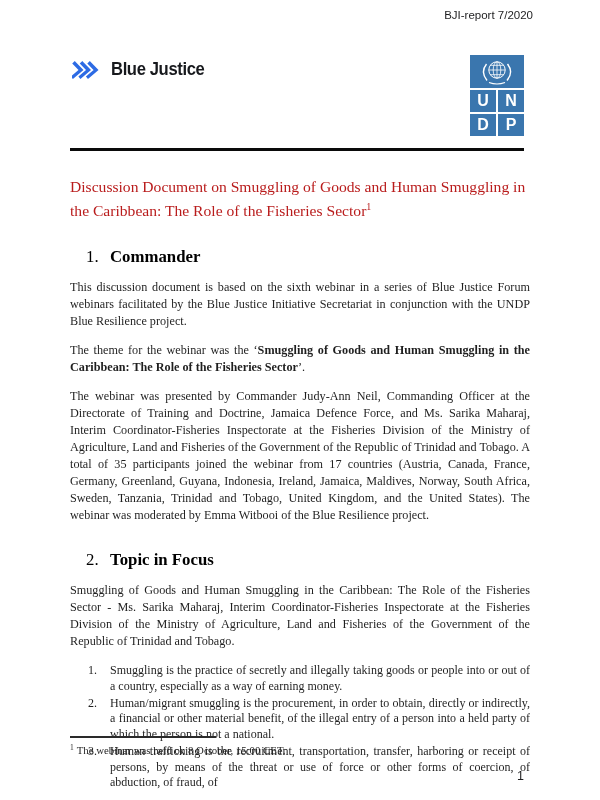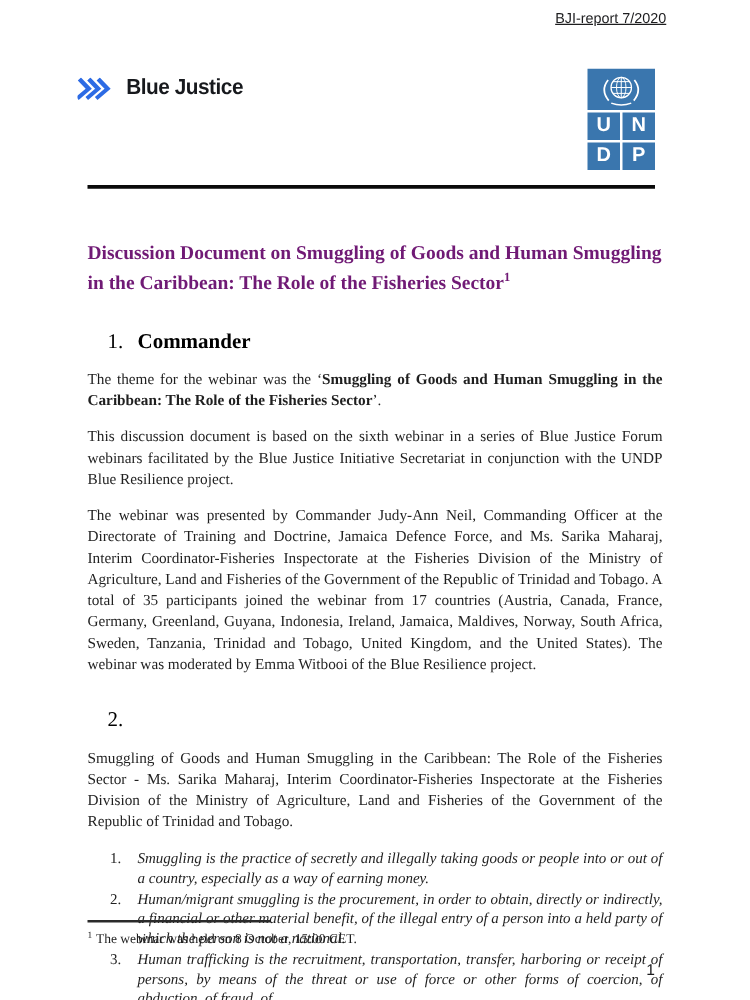--- a/index.html
+++ b/index.html
@@ -14,29 +14,28 @@
     overflow: hidden;
     margin: 0 auto;
   }
   .report-label {
     position: absolute;
     top: 9px;
     right: 67px;
     font-family: "Liberation Sans", sans-serif;
     font-size: 11.5px;
     color: #1d1d1f;
-    text-decoration: underline;
   }
   
   .bj-logo {
     position: absolute;
-    left: 62px;
+    left: 72px;
     top: 59px;
     display: flex;
-    align-items: flex-end;
+    align-items: center;
     gap: 7px;
   }
   .bj-chevrons { color: var(--chevron-blue, #2d6be4); display: block; }
   .bj-text {
     font-family: "Liberation Sans", sans-serif;
     font-size: 17.5px;
     font-weight: 700;
     letter-spacing: -0.4px;
     color: #17191d;
     transform: scaleX(0.95);
@@ -71,24 +70,23 @@
     background: var(--rule-black, #0a0a0a);
   }
   
   .doc {
     position: absolute;
     left: 70px; top: 177px;
     width: 460px;
   }
   .doc-title {
     font-size: 15.6px;
-    font-weight: 700;
+    font-weight: 400;
     line-height: 20px;
-    color: #701a75;
-    margin-top: 16px;
+    color: #b91c1c;
   }
   .doc-title sup { font-size: 10px; }
   .section-heading {
     display: flex;
     align-items: baseline;
     padding-left: 16px;
     margin-top: 26px;
     font-size: 16.8px;
     color: #000;
   }
@@ -102,21 +100,21 @@
   }
   .para .bold { font-weight: 700; }
   .num-list { margin-top: 13px; padding-left: 18px; }
   .num-list-item {
     display: flex;
     font-size: 12px;
     line-height: 15.4px;
     margin-bottom: 2px;
   }
   .num-list-item .marker { width: 22px; flex: 0 0 22px; }
-  .num-list-item .item-text { flex: 1; text-align: justify; font-style: italic; }
+  .num-list-item .item-text { flex: 1; text-align: justify; }
   
   .footnote-area { position: absolute; left: 70px; top: 736px; width: 460px; }
   .footnote-rule { width: 146px; height: 1.5px; background: #2a2a2a; }
   .footnote-text { margin-top: 3px; font-size: 10.8px; line-height: 14px; }
   .footnote-text sup { font-size: 7.5px; }
   .footnote-text .fn-body { margin-left: 3px; }
   .page-number {
     position: absolute;
     left: 517px; top: 769px;
     font-family: "Liberation Sans", sans-serif;
@@ -172,28 +170,29 @@
 
   <div class="doc">
 
     <div class="doc-title"><span>Discussion Document on Smuggling of Goods and Human Smuggling in the Caribbean: The Role of the Fisheries Sector</span><sup>1</sup></div>
 
     <div class="section-heading">
       <span class="num">1.</span>
       <span class="label">Commander</span>
     </div>
 
+    <p class="para">This discussion document is based on the sixth webinar in a series of Blue Justice Forum webinars facilitated by the Blue Justice Initiative Secretariat in conjunction with the UNDP Blue Resilience project.</p>
+
     <p class="para"><span>The theme for the webinar was the ‘</span><span class="bold">Smuggling of Goods and Human Smuggling in the Caribbean: The Role of the Fisheries Sector</span><span>’.</span></p>
-
-    <p class="para">This discussion document is based on the sixth webinar in a series of Blue Justice Forum webinars facilitated by the Blue Justice Initiative Secretariat in conjunction with the UNDP Blue Resilience project.</p>
 
     <p class="para">The webinar was presented by Commander Judy-Ann Neil, Commanding Officer at the Directorate of Training and Doctrine, Jamaica Defence Force, and Ms. Sarika Maharaj, Interim Coordinator-Fisheries Inspectorate at the Fisheries Division of the Ministry of Agriculture, Land and Fisheries of the Government of the Republic of Trinidad and Tobago. A total of 35 participants joined the webinar from 17 countries (Austria, Canada, France, Germany, Greenland, Guyana, Indonesia, Ireland, Jamaica, Maldives, Norway, South Africa, Sweden, Tanzania, Trinidad and Tobago, United Kingdom, and the United States). The webinar was moderated by Emma Witbooi of the Blue Resilience project.</p>
 
     <div class="section-heading">
       <span class="num">2.</span>
+      <span class="label">Topic in Focus</span>
     </div>
 
     <p class="para">Smuggling of Goods and Human Smuggling in the Caribbean: The Role of the Fisheries Sector - Ms. Sarika Maharaj, Interim Coordinator-Fisheries Inspectorate at the Fisheries Division of the Ministry of Agriculture, Land and Fisheries of the Government of the Republic of Trinidad and Tobago.</p>
 
     <div class="num-list">
       <div class="num-list-item">
         <span class="marker">1.</span>
         <span class="item-text">Smuggling is the practice of secretly and illegally taking goods or people into or out of a country, especially as a way of earning money.</span>
       </div>
       <div class="num-list-item">

